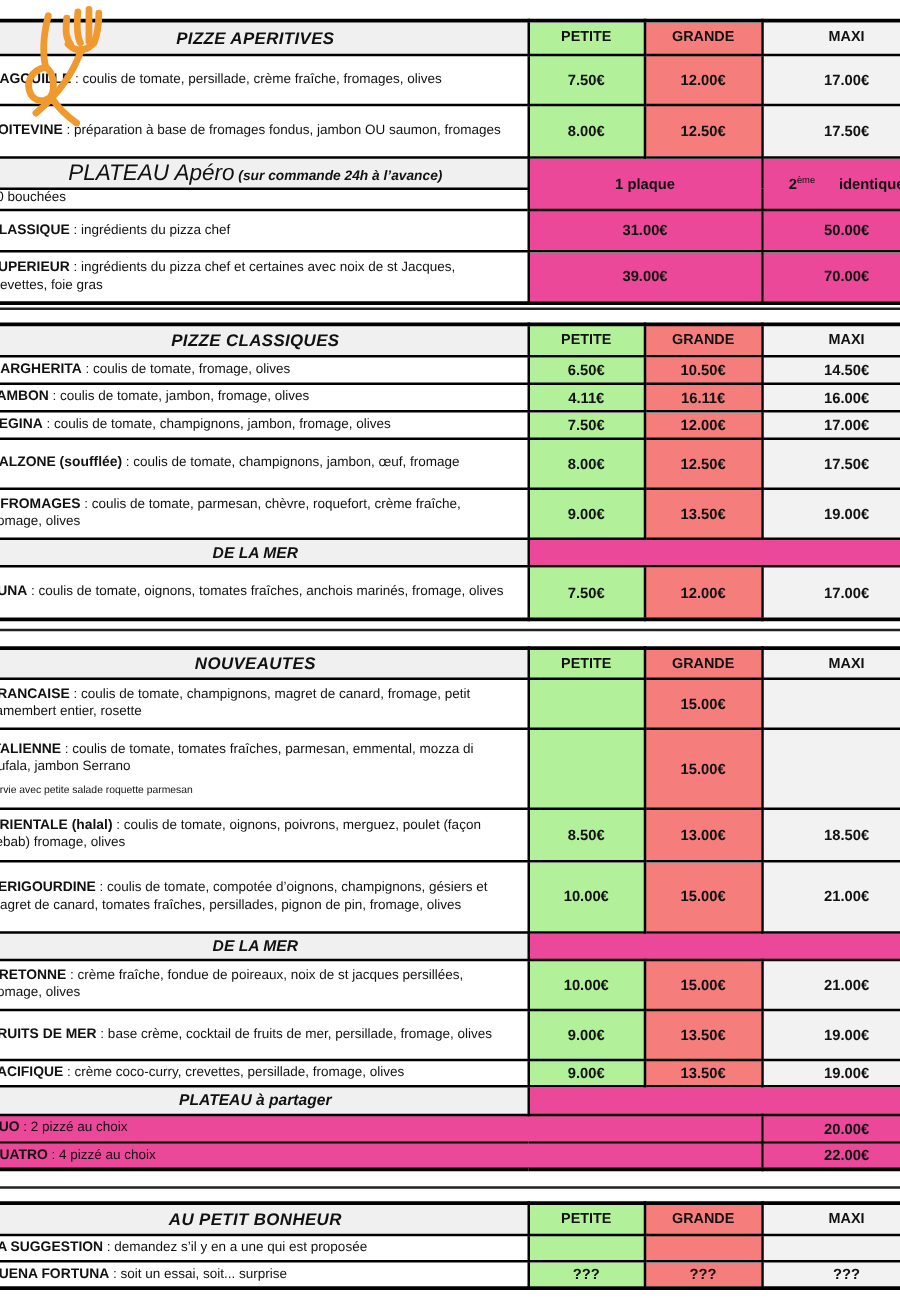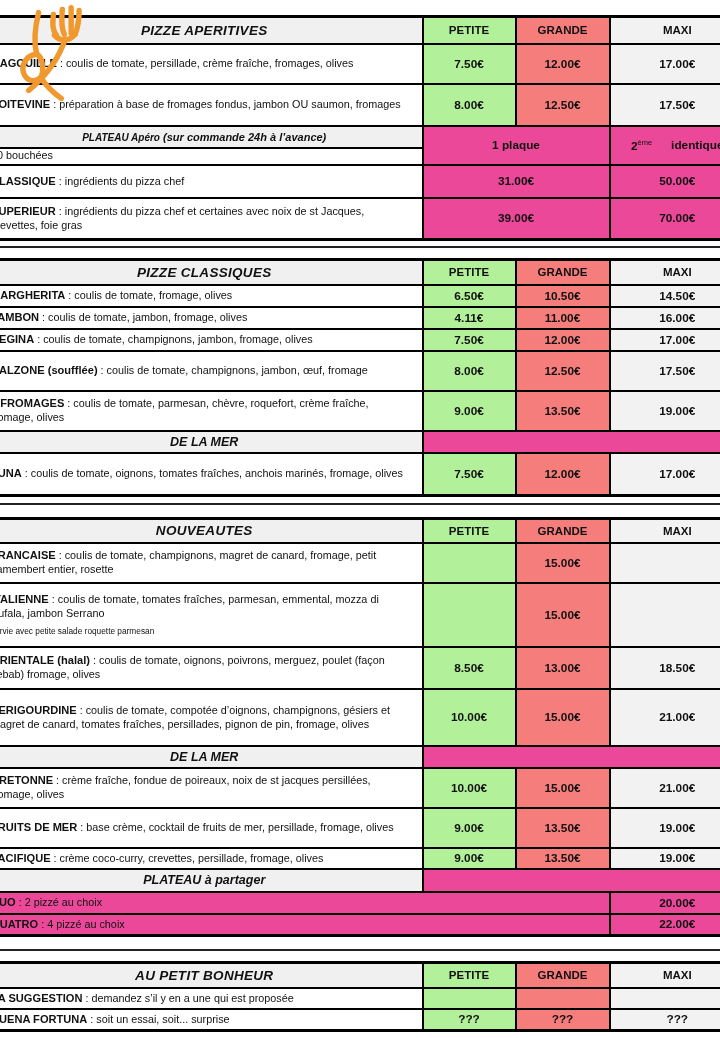--- a/index.html
+++ b/index.html
@@ -16,21 +16,21 @@
                 font-weight:bold;font-style:italic;font-size:13.5px;letter-spacing:.3px;}
   td.section-cell{background:var(--section_bg);text-align:center;vertical-align:middle;
                   font-weight:bold;font-style:italic;font-size:12.5px;}
   td.colhdr{text-align:center;vertical-align:middle;font-weight:bold;font-size:11.5px;}
   td.price{text-align:center;vertical-align:middle;font-weight:bold;font-size:11.8px;}
   td.petite{background:var(--petite);}
   td.grande{background:var(--grande);}
   td.maxi{background:var(--maxi_bg);}
   td.plain{background:#ec4899;}
   td.sub{font-size:10.8px;padding:0 8px 2px 4px;vertical-align:top;background:#fff;}
-  .pl-title{font-weight:bold;font-style:italic;font-size:10px;}
+  .pl-title{font-weight:normal;font-style:italic;font-size:18px;}
   .pl-note{font-style:italic;font-size:11px;font-weight:600;}
   .small-note{font-size:8.3px;margin-top:5px;}
   .sup{vertical-align:super;font-size:7.5px;font-weight:normal;}
   .id-rest{margin-left:19px;}
 
   .rule{position:absolute;left:0;width:720px;height:2px;background:#222;}
 
   .logo{position:absolute;left:10px;top:2px;width:74px;height:100px;z-index:10;}
   .logo path{stroke:var(--logo);stroke-width:5.5;fill:none;stroke-linecap:round;}
 </style>
@@ -103,21 +103,21 @@
     </tr>
     <tr style="height:22px">
       <td class="desc"><b>MARGHERITA</b><span> : coulis de tomate, fromage, olives</span></td>
       <td class="price petite">6.50€</td>
       <td class="price grande">10.50€</td>
       <td class="price maxi">14.50€</td>
     </tr>
     <tr style="height:22px">
       <td class="desc"><b>JAMBON</b><span> : coulis de tomate, jambon, fromage, olives</span></td>
       <td class="price petite">4.11€</td>
-      <td class="price grande">11.00€</td>
+      <td class="price grande">16.11€</td>
       <td class="price maxi">16.00€</td>
     </tr>
     <tr style="height:22px">
       <td class="desc"><b>REGINA</b><span> : coulis de tomate, champignons, jambon, fromage, olives</span></td>
       <td class="price petite">7.50€</td>
       <td class="price grande">12.00€</td>
       <td class="price maxi">17.00€</td>
     </tr>
     <tr style="height:40px">
       <td class="desc"><b>CALZONE (soufflée)</b><span> : coulis de tomate, champignons, jambon, œuf, fromage</span></td>

